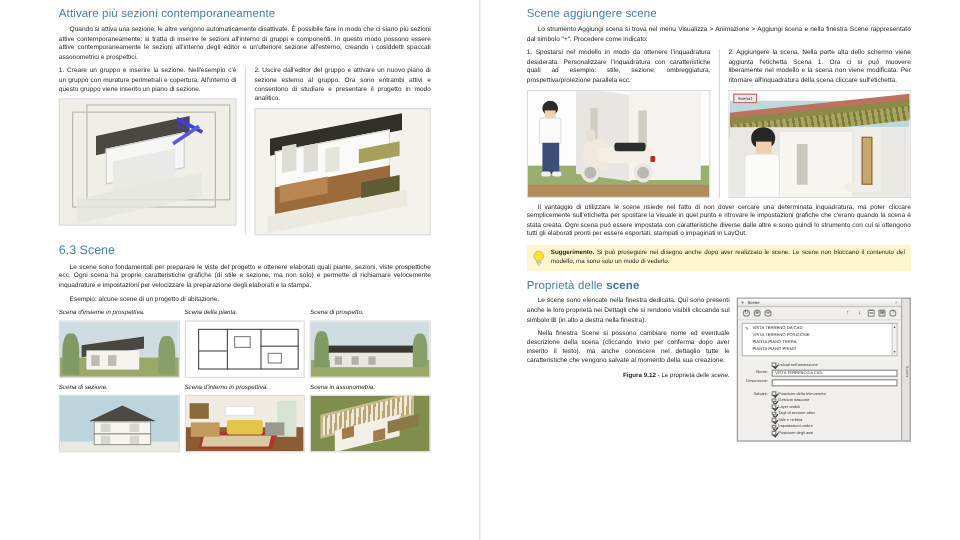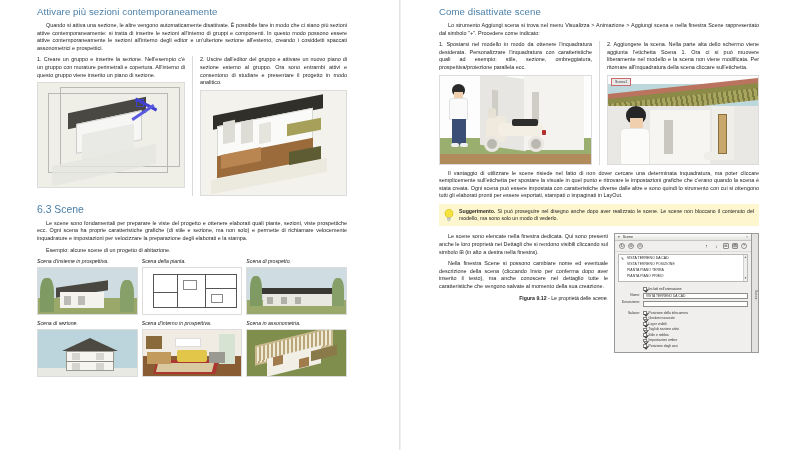--- a/index.html
+++ b/index.html
@@ -141,21 +141,21 @@
     font-size:3px; color:#444; writing-mode:vertical-rl; text-align:center;
     padding-top:4px; letter-spacing:.2px;
   }
 </style>
 </head>
 <body>
 
 <div class="spread">
 
   <div class="page page-left">
-    <div class="col" style="left:37px; top:6px; width:310px;">
+    <div class="col" style="left:49px; top:6px; width:310px;">
 
       <h2 class="sec-head">Attivare più sezioni contemporaneamente</h2>
 
       <p class="body indent">Quando si attiva una sezione, le altre vengono automaticamente disattivate. È possibile fare in modo che ci siano più sezioni attive contemporaneamente: si tratta di inserire le sezioni all'interno di gruppi e componenti. In questo modo possono essere attive contemporaneamente le sezioni all'interno degli editor e un'ulteriore sezione all'esterno, creando i cosiddetti spaccati assonometrici e prospettici.</p>
 
       <div class="twocol" style="margin-top:3px;">
         <div class="c">
           <p class="body">1. Creare un gruppo e inserire la sezione. Nell'esempio c'è un gruppo con murature perimetrali e copertura. All'interno di questo gruppo viene inserito un piano di sezione.</p>
           <div class="fig sk-wire" style="height:106px;">
             <div class="bbox" style="left:10px;top:10px;width:120px;height:80px;"></div>
@@ -276,21 +276,21 @@
           </div>
         </div>
       </div>
 
     </div>
   </div>
 
   <div class="page page-right">
     <div class="col" style="left:38px; top:6px; width:320px;">
 
-      <h2 class="sec-head">Come disattivate scene</h2>
+      <h2 class="sec-head">Scene aggiungere scene</h2>
       <p class="body indent">Lo strumento Aggiungi scena si trova nel menu Visualizza &gt; Animazione &gt; Aggiungi scena e nella finestra Scene rappresentato dal simbolo "+". Procedere come indicato:</p>
 
       <div class="twocol" style="margin-top:3px;">
         <div class="c">
           <p class="body">1. Spostarsi nel modello in modo da ottenere l'inquadratura desiderata. Personalizzare l'inquadratura con caratteristiche quali ad esempio: stile, sezione, ombreggiatura, prospettiva/proiezione parallela ecc.</p>
           <div class="fig" style="height:90px;background:#ffffff;">
             <div style="position:absolute;inset:0;background:#fdfdfd;"></div>
             <div style="position:absolute;left:0;bottom:0;width:100%;height:26px;background:#9aae70;"></div>
             <div style="position:absolute;left:0;bottom:0;width:100%;height:10px;background:#b28b5c;"></div>
             <div style="position:absolute;left:40px;top:0;width:46px;height:72px;background:#e7e6e2;transform:skewY(8deg);"></div>
@@ -342,20 +342,21 @@
       <div class="tip">
         <svg class="bulb" viewBox="0 0 20 26">
           <ellipse cx="10" cy="9" rx="8" ry="8.5" fill="#f5e23c" stroke="#c9ae00" stroke-width="1"></ellipse>
           <rect x="6.5" y="17" width="7" height="2.4" fill="#d9d9d9" stroke="#9a9a9a" stroke-width=".6"></rect>
           <rect x="7.2" y="20" width="5.6" height="2.2" fill="#d9d9d9" stroke="#9a9a9a" stroke-width=".6"></rect>
           <path d="M8 23.2 h4 l-2 2.4 z" fill="#bdbdbd"></path>
         </svg>
         <p><span class="bd">Suggerimento.</span> <span>Si può proseguire nel disegno anche dopo aver realizzato le scene. Le scene non bloccano il contenuto del modello, ma sono solo un modo di vederlo.</span></p>
       </div>
 
+      <h2 class="sec-head" style="margin-bottom:4px;"><span>Proprietà delle </span><b>scene</b></h2>
 
       <div style="display:flex; gap:6px;">
         <div style="width:185px;">
           <p class="body indent">Le scene sono elencate nella finestra dedicata. Qui sono presenti anche le loro proprietà nei Dettagli che si rendono visibili cliccando sul simbolo ⊞ (in alto a destra nella finestra).</p>
           <p class="body indent" style="margin-top:3px;">Nella finestra Scene si possono cambiare nome ed eventuale descrizione della scena (cliccando Invio per conferma dopo aver inserito il testo), ma anche conoscere nel dettaglio tutte le caratteristiche che vengono salvate al momento della sua creazione.</p>
           <div class="figcap">
             <span class="b">Figura 9.12</span><span> - </span><span>Le proprietà delle </span><span class="it">scene.</span>
           </div>
         </div>
 

